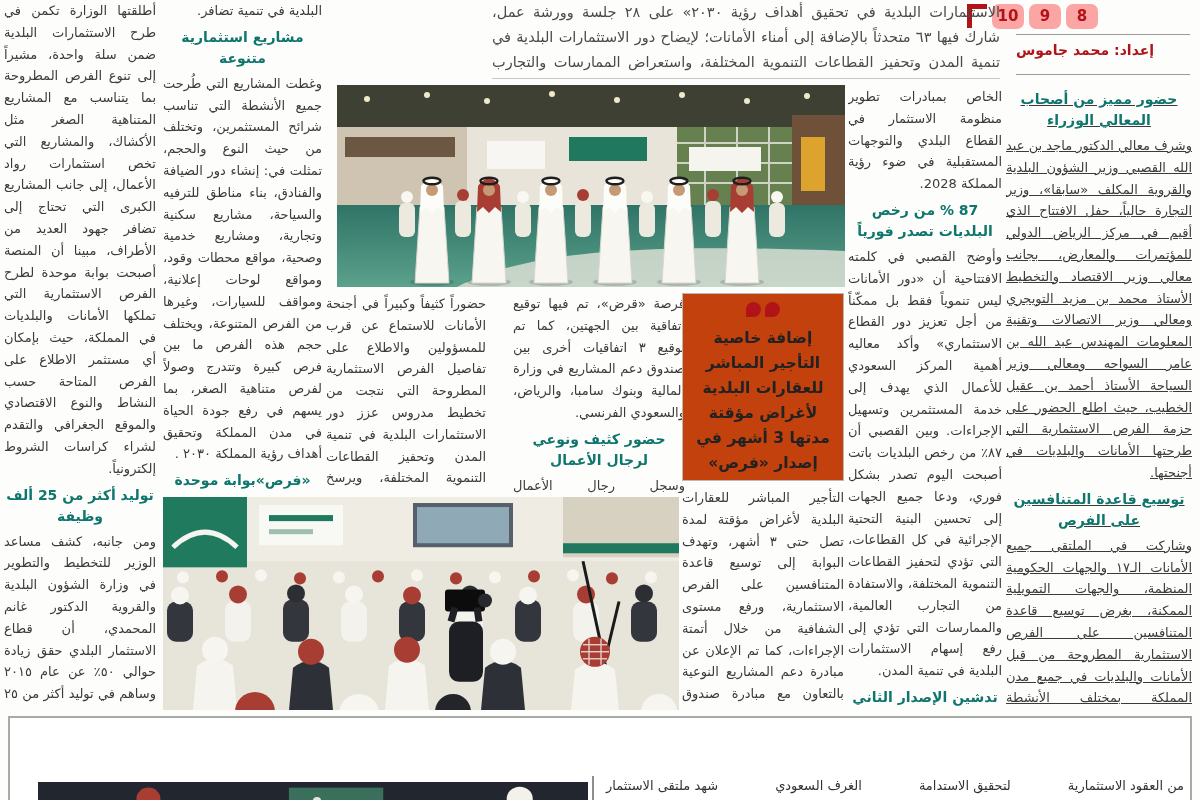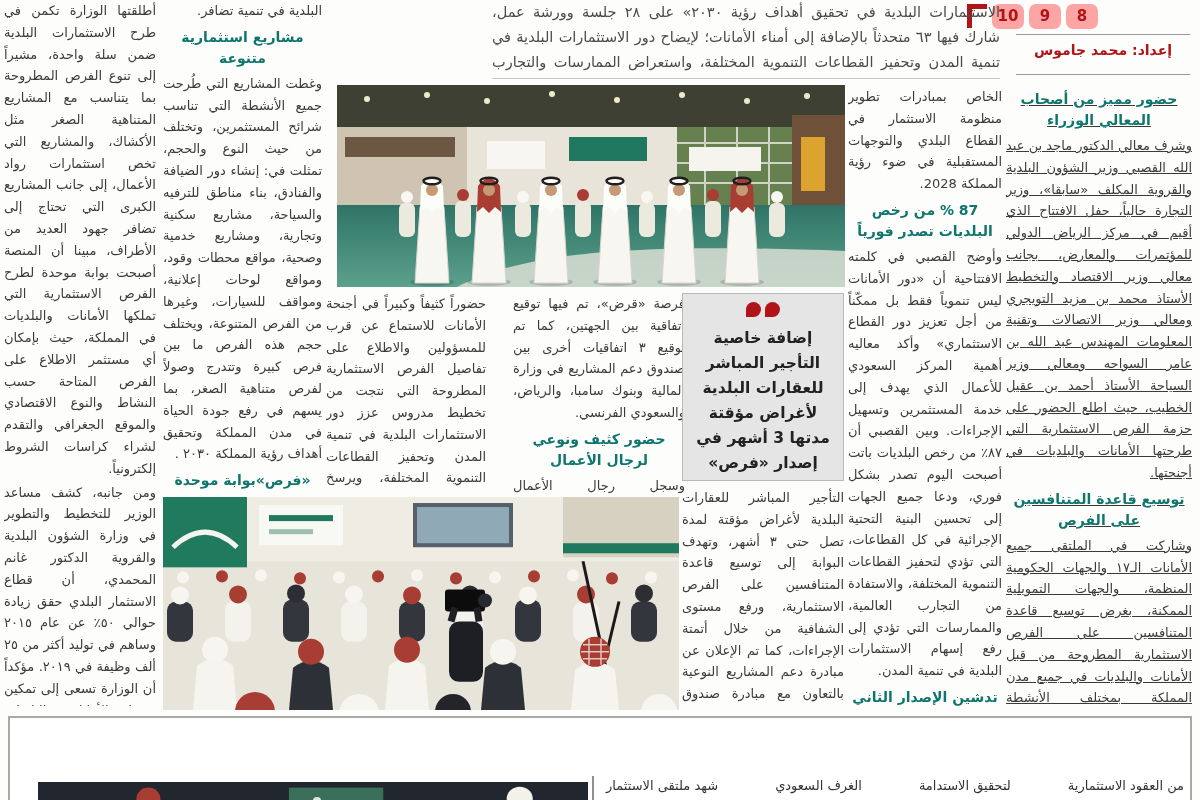--- a/index.html
+++ b/index.html
@@ -11,37 +11,37 @@
      direction:rtl;align-items:center;gap:5px;}
   .corner-bracket{width:20px;height:24px;border-top:5px solid #b01419;border-left:5px solid #b01419;
      box-sizing:border-box;}
   .pagenum{display:inline-flex;align-items:center;justify-content:center;width:32px;height:25px;
      background:#fca5a5;border-radius:7px;color:#b01419;font-weight:bold;font-size:15px;
      font-family:"DejaVu Sans",sans-serif;}
   .intro{top:0px;left:492px;width:508px;height:74px;font-size:14.5px;line-height:25px;
      color:#4a4a4a;text-align:justify;overflow:hidden;}
   .intro-rule{top:78px;left:492px;width:508px;height:0;border-top:1px solid #c6c6c3;}
   .byline-rule-top{top:34px;left:1016px;width:174px;border-top:1px solid #9b9b98;}
-  .byline{top:42px;left:1016px;width:174px;text-align:center;color:#b01419;font-weight:bold;
+  .byline{top:42px;left:1016px;width:174px;text-align:left;color:#b01419;font-weight:bold;
      font-size:14px;}
   .byline-rule-bottom{top:74px;left:1016px;width:174px;border-top:1px solid #9b9b98;}
   
   .col{overflow:hidden;text-align:justify;color:#3b3b3b;font-size:13px;line-height:21.8px;}
   .col .para{margin:0 0 2px 0;}
   .col .subhead{margin:5px 0 4px 0;text-align:center;color:#0f766e;font-size:14px;line-height:21px;
      font-weight:bold;}
   .col1{top:84px;left:1006px;width:186px;height:624px;text-decoration:underline;}
   .col2{top:86px;left:848px;width:154px;height:622px;}
   .col3{top:487px;left:682px;width:162px;height:221px;}
   .col4{top:293px;left:492px;width:172px;height:200px;margin-left:21px;}
   .col5{top:293px;left:326px;width:160px;height:198px;}
   .col6{top:0px;left:163px;width:159px;height:494px;}
   .col7{top:0px;left:4px;width:152px;height:706px;}
   
-  .pullquote{top:293px;left:682px;width:162px;height:188px;border:1px solid #b9b9b5;background:#e5e5e5;
+  .pullquote{top:293px;left:682px;width:162px;height:188px;border:1px solid #b9b9b5;background:#c2410c;
      box-sizing:border-box;padding:8px 10px;text-align:center;overflow:hidden;}
   .quote-icon{display:inline-block;height:20px;margin-bottom:4px;}
   .quote-icon span{display:inline-block;width:15px;height:15px;background:#b01419;
      border-radius:50% 50% 50% 0;margin:0 2px;}
   .pullquote .pq-text{font-size:15.5px;line-height:25px;font-weight:bold;color:#222;margin:0;}
   
   .photo{display:block;}
   .main-photo{top:85px;left:337px;width:508px;height:202px;}
   .crowd-photo{top:497px;left:163px;width:516px;height:213px;}
   
@@ -98,20 +98,21 @@
       <p class="para">حضوراً كثيفاً وكبيراً في أجنحة الأمانات للاستماع عن قرب للمسؤولين والاطلاع على تفاصيل الفرص الاستثمارية المطروحة التي نتجت من تخطيط مدروس عزز دور الاستثمارات البلدية في تنمية المدن وتحفيز القطاعات التنموية المختلفة، ويرسخ لأفضل الممارسات والتجارب العالمية، حيث</p>
     </div>
   <div class="abs col col6">
       <p class="para">البلدية في تنمية تضافر.</p>
       <h3 class="subhead">مشاريع استثمارية متنوعة</h3>
       <p class="para">وغطت المشاريع التي طُرحت جميع الأنشطة التي تناسب شرائح المستثمرين، وتختلف من حيث النوع والحجم، تمثلت في: إنشاء دور الضيافة والفنادق، بناء مناطق للترفيه والسياحة، مشاريع سكنية وتجارية، ومشاريع خدمية وصحية، مواقع محطات وقود، ومواقع لوحات إعلانية، ومواقف للسيارات، وغيرها من الفرص المتنوعة، ويختلف حجم هذه الفرص ما بين فرص كبيرة وتتدرج وصولاً لفرص متناهية الصغر، بما يسهم في رفع جودة الحياة في مدن المملكة وتحقيق أهداف رؤية المملكة ٢٠٣٠ .</p>
       <h3 class="subhead">«فرص»بوابة موحدة لجميع المشاريع الاستثمارية</h3>
     </div>
   <div class="abs col col7">
       <p class="para">أطلقتها الوزارة تكمن في طرح الاستثمارات البلدية ضمن سلة واحدة، مشيراً إلى تنوع الفرص المطروحة بما يتناسب مع المشاريع المتناهية الصغر مثل الأكشاك، والمشاريع التي تخص استثمارات رواد الأعمال، إلى جانب المشاريع الكبرى التي تحتاج إلى تضافر جهود العديد من الأطراف، مبينا أن المنصة أصبحت بوابة موحدة لطرح الفرص الاستثمارية التي تملكها الأمانات والبلديات في المملكة، حيث بإمكان أي مستثمر الاطلاع على الفرص المتاحة حسب النشاط والنوع الاقتصادي والموقع الجغرافي والتقدم لشراء كراسات الشروط إلكترونياً.</p>
+      <h3 class="subhead">توليد أكثر من 25 ألف وظيفة</h3>
       <p class="para">ومن جانبه، كشف مساعد الوزير للتخطيط والتطوير في وزارة الشؤون البلدية والقروية الدكتور غانم المحمدي، أن قطاع الاستثمار البلدي حقق زيادة حوالي ٥٠٪ عن عام ٢٠١٥ وساهم في توليد أكثر من ٢٥ ألف وظيفة في ٢٠١٩. مؤكداً أن الوزارة تسعى إلى تمكين وصول الأمانات والبلديات إلى الاستدامة البيئية والمالية، من خلال استراتيجيتها التي بدأت فيها عام ٢٠١٦ بالتوازي مع رؤية المملكة ٢٠٣٠، مبينا أن الوزارة وصلت بإمكانياتها إلى إصدار ٢٥٠ ألف رخصة خلال ٧٢ ساعة.</p>
     </div>
 
   <div class="abs pullquote">
     <div class="quote-icon"><span></span><span></span></div>
     <p class="pq-text">إضافة خاصية التأجير المباشر للعقارات البلدية لأغراض مؤقتة مدتها 3 أشهر في إصدار «فرص»</p>
   </div>
 
   <svg class="abs photo main-photo" viewBox="0 0 508 202" preserveAspectRatio="none">
     <defs>

